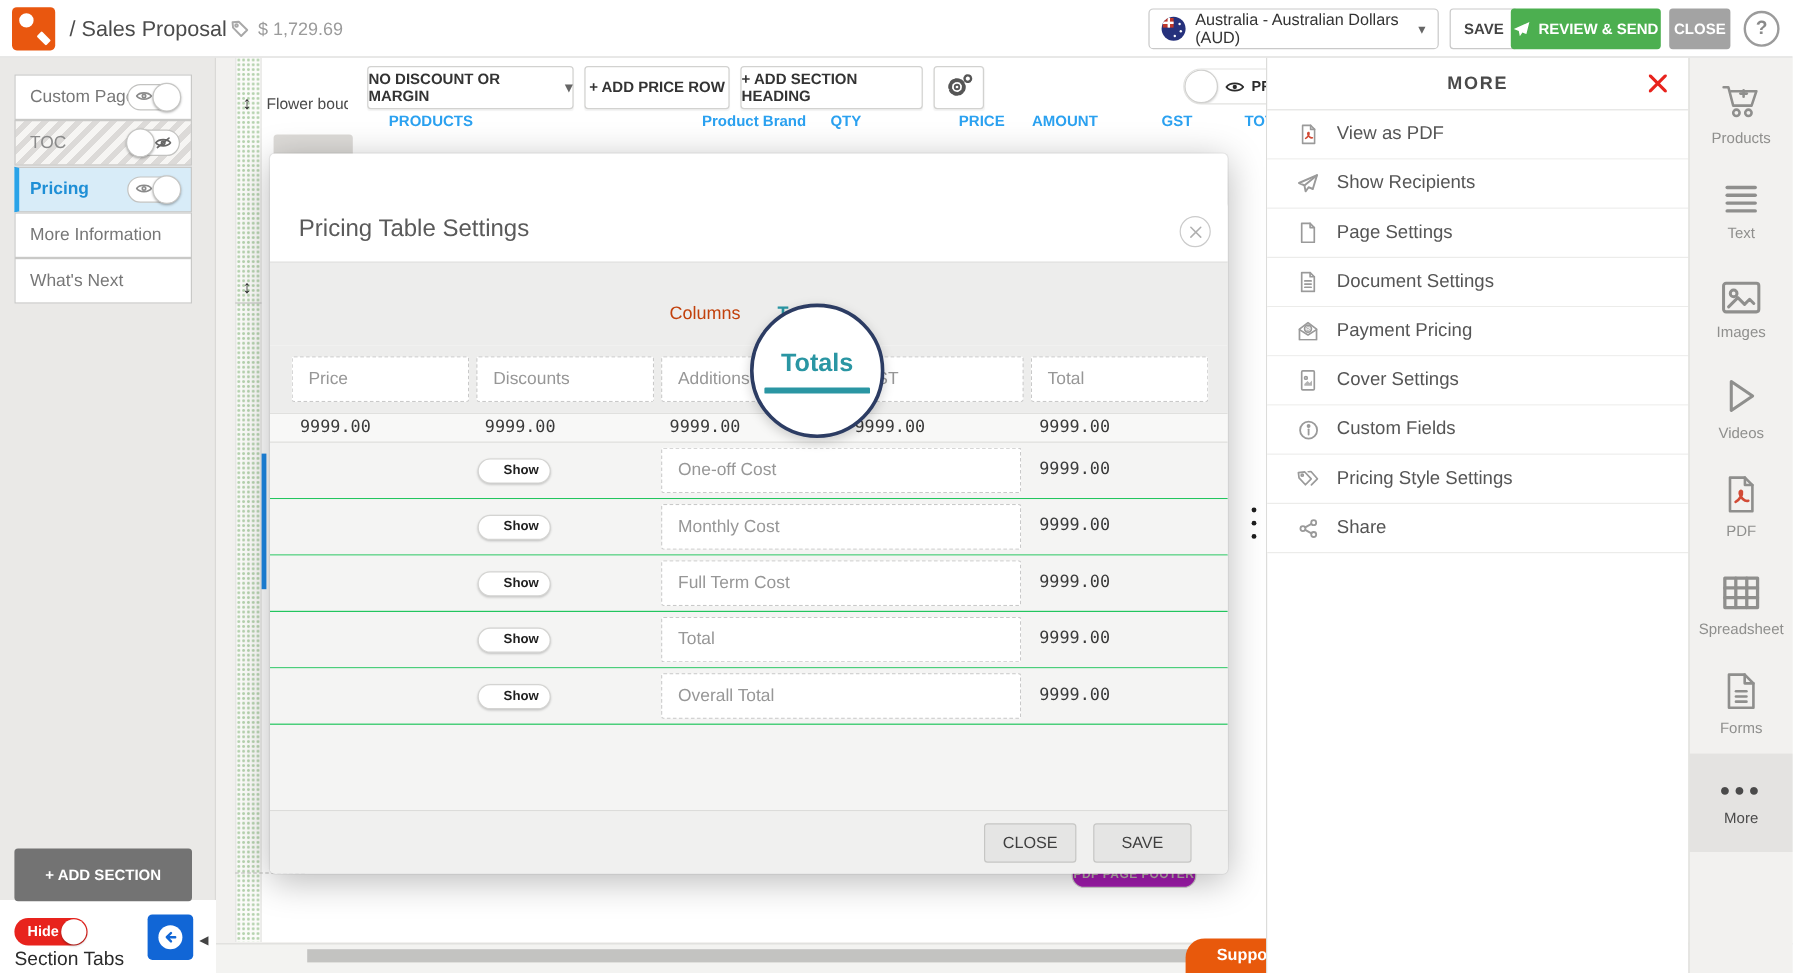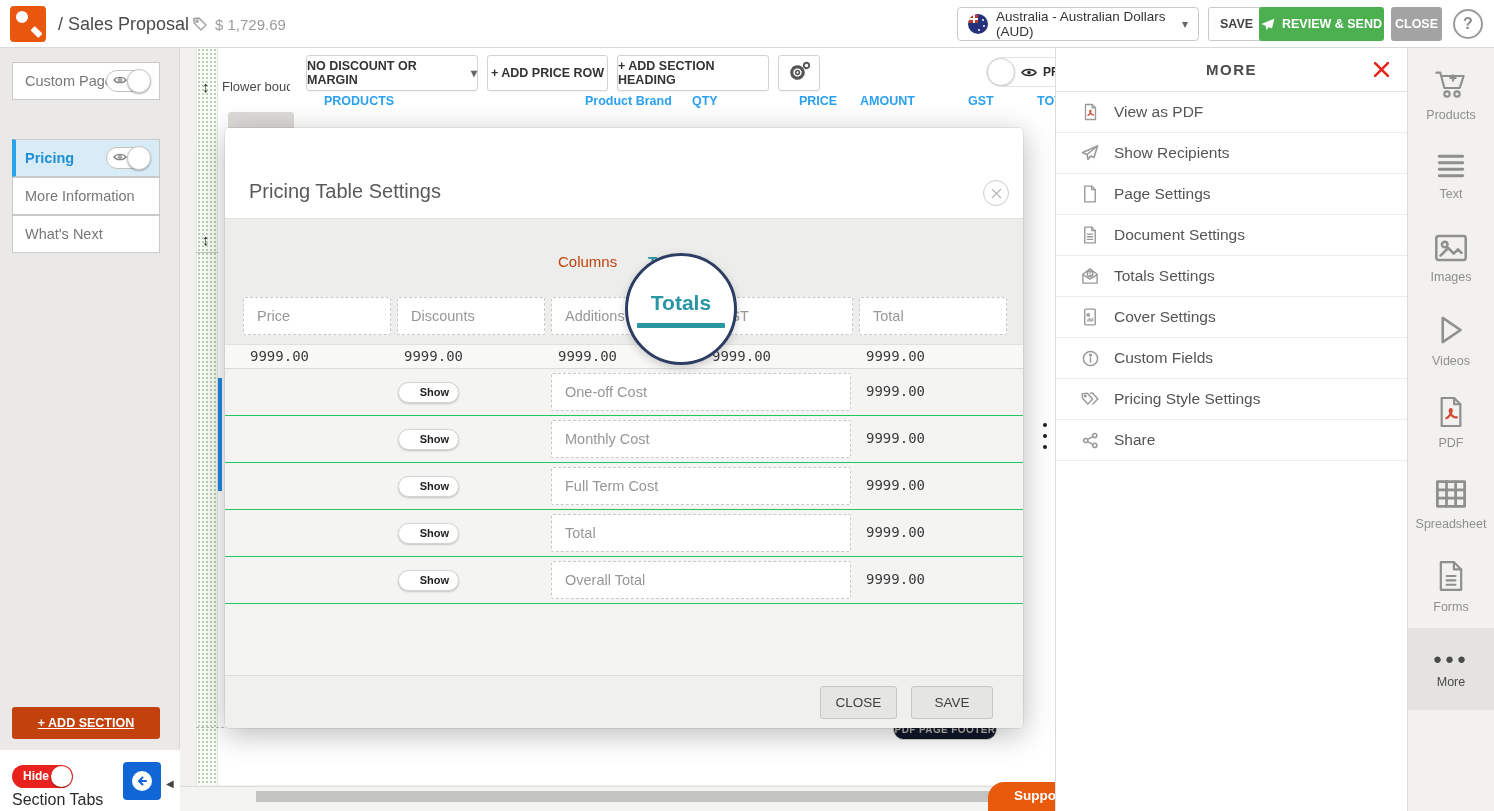--- a/index.html
+++ b/index.html
@@ -31,21 +31,21 @@
   
   .lsidebar { left:0; top:48px; width:180px; height:702px; background:#eae9e7; border-right:1px solid #dad9d7; }
   .sec-item { left:12px; width:148px; height:38px; background:#fff; border:1px solid #c9c9c7; display:flex; align-items:center; padding-left:12px; font-size:14.5px; color:#777; }
   .sec-item.striped { background:repeating-linear-gradient(135deg,#f6f5f3 0 5px,#dcdad8 5px 10px); color:#8a8a8a; }
   .sec-item.active { background:#d8ecf8; border-left:4px solid #2aa3e8; color:#1f8fd6; font-weight:bold; padding-left:9px; }
   .eye-toggle { position:absolute; right:9px; width:44px; height:22px; border:1px solid #c3c3c1; border-radius:11px; background:#fff; }
   .eye-toggle .knob { position:absolute; top:-2px; width:24px; height:24px; background:#fff; border:1px solid #c6c6c4; border-radius:50%; box-shadow:0 1px 2px rgba(0,0,0,.3); }
   .eye-toggle .knob.right { right:-2px; } .eye-toggle .knob.left { left:-2px; }
   .eye-toggle .ic { position:absolute; top:4px; color:#8a8a8a; }
   .eye-toggle .ic.left { left:6px; } .eye-toggle .ic.right { right:6px; }
-  .addsection-btn { left:12px; top:707px; width:148px; height:32px; background:#c2410c; border-radius:3px; color:#fff; font-size:12.5px; font-weight:bold; display:flex; align-items:center; justify-content:center;text-decoration:underline; }
+  .addsection-btn { left:12px; top:707px; width:148px; height:44px; background:#737373; border-radius:3px; color:#fff; font-size:12.5px; font-weight:bold; display:flex; align-items:center; justify-content:center; }
   .hide-pill { left:12px; top:765px; width:61px; height:23px; background:#e8231d; border-radius:12px; color:#fff; font-size:12px; font-weight:bold; line-height:23px; padding-left:11px; }
   .hide-pill .knob { position:absolute; right:1px; top:1px; width:21px; height:21px; background:#fff; border-radius:50%; box-shadow:0 1px 2px rgba(0,0,0,.35); }
   .sectabs-label { left:12px; top:791px; font-size:16px; color:#2b2b2b; }
   .back-btn { left:123px; top:762px; width:38px; height:38px; background:#1166d6; border-radius:4px; display:flex; align-items:center; justify-content:center; }
   .corner-tri { left:166px; top:778px; font-size:10px; color:#444; }
 
   
   .editor-bg { left:180px; top:48px; width:1314px; height:738px; background:#f2f1ef; }
   .page { left:218px; top:48px; width:1242px; height:737px; background:#fff; border-right:1px solid #e3e3e1; }
   .dotstrip { left:196px; top:48px; width:22px; height:737px; background-color:#fbfbf9;
@@ -55,21 +55,21 @@
   .tb-btn { top:55px; height:36px; background:#fff; border:1px solid #d2d2d0; border-radius:3px; display:flex; align-items:center; justify-content:center; gap:6px; font-size:12.5px; font-weight:bold; color:#333; box-shadow:0 1px 1px rgba(0,0,0,.05); }
   .preview-pill { left:986px; top:57px; height:30px; width:100px; background:#fff; border:1px solid #e2e2e0; border-radius:15px; display:flex; align-items:center; gap:6px; overflow:hidden; }
   .preview-pill .knob { width:28px; height:28px; background:#fff; border:1px solid #d0d0ce; border-radius:50%; box-shadow:0 1px 2px rgba(0,0,0,.2); flex:0 0 auto; }
   .preview-pill .lbl { font-size:12px; font-weight:bold; color:#2b2b2b; white-space:nowrap; }
   .col-head { top:94px; font-size:12.5px; font-weight:bold; color:#2ba1f0; white-space:nowrap; }
   .drag-arrow { left:202px; font-size:15px; color:#2b2b2b; }
   .row-label { left:222px; top:79px; width:68px; overflow:hidden; white-space:nowrap; font-size:13px; color:#4a4a4a; }
   .ghost-tab { left:228px; top:112px; width:66px; height:18px; background:#dddbd8; border-radius:3px 3px 0 0; }
   .blue-bar { left:218px; top:378px; width:4px; height:113px; background:#1e88e5; z-index:2; }
   .dashed-line { left:196px; top:727px; width:58px; border-top:1px dashed #b9b9b7; }
-  .pdf-footer-pill { left:893px; top:719px; width:104px; height:21px; background:#0f172a; border:1.5px solid #cfcfcd; border-radius:11px; font-size:10px; font-weight:bold; letter-spacing:.4px; color:#b9b4ac; display:flex; align-items:center; justify-content:center; z-index:5; }
+  .pdf-footer-pill { left:893px; top:719px; width:104px; height:21px; background:#a21caf; border:1.5px solid #cfcfcd; border-radius:11px; font-size:10px; font-weight:bold; letter-spacing:.4px; color:#b9b4ac; display:flex; align-items:center; justify-content:center; z-index:5; }
   .hscroll-track { left:180px; top:786px; width:1314px; height:25px; background:#f3f3f1; border-top:1px solid #dcdcda; }
   .hscroll-thumb { left:256px; top:791px; width:752px; height:11px; background:#c3c3c1; z-index:6; }
   .support-tab { left:988px; top:782px; width:130px; height:29px; background:#e8590c; border-radius:16px 0 0 0; color:#fff; font-size:13.5px; font-weight:bold; padding:6px 0 0 26px; z-index:10; }
 
   
   .modal { left:225px; top:128px; width:798px; height:600px; background:#fff; border-radius:4px; box-shadow:0 6px 30px rgba(0,0,0,.28), 0 0 0 1px rgba(0,0,0,.06); z-index:20; display:flex; flex-direction:column; }
   .m-header { height:50px; background:#fff; position:relative; border-radius:4px 4px 0 0;margin-top:40px; }
   .m-title { position:absolute; left:24px; top:12px; font-size:20px; color:#5a5a5a; }
   .m-close { position:absolute; right:14px; top:12px; width:26px; height:26px; border:1.5px solid #cbcbcb; border-radius:50%; color:#b0b0b0; display:flex; align-items:center; justify-content:center; }
   .m-tabbar { height:70px; background:#ededec; border-top:1px solid #e2e2e0; position:relative; }
@@ -297,21 +297,21 @@
     </div>
     <div class="mp-item">
       <span class="ic">
         <svg width="18" height="16" viewBox="0 0 20 18">
             <path d="M2 7 L10 1 L18 7 V17 H2 Z"></path>
             <path d="M2 7.5 L10 12.5 L18 7.5"></path>
             <circle cx="10" cy="6.6" r="3.2" fill="#fff"></circle>
             <text x="10" y="8.8" font-size="6.5" text-anchor="middle" fill="currentColor" stroke="none">$</text>
           </svg>
       </span>
-      <span>Totals Settings</span>
+      <span>Payment Pricing</span>
     </div>
     <div class="mp-item">
       <span class="ic">
         <svg width="14" height="18" viewBox="0 0 16 20">
             <rect x="2" y="1" width="12" height="18" rx="1"></rect>
             <circle cx="6" cy="7.6" r="1.3"></circle>
             <path d="M4.5 13.5 L7.5 10.5 L9.5 12.5 L11.8 10 V15 H4.5 Z" fill="currentColor" stroke="none" opacity=".75"></path>
           </svg>
       </span>
       <span>Cover Settings</span>
@@ -441,20 +441,33 @@
   <div class="abs sec-item" style="top:62px">
     <span>Custom Page</span>
     <span class="eye-toggle">
       <span class="ic left">
           <svg width="14" height="10" viewBox="0 0 16 10">
             <path d="M1 5 C4 1 12 1 15 5 C12 9 4 9 1 5 Z"></path>
             <circle cx="8" cy="5" r="1.6"></circle>
           </svg>
         </span>
       <span class="knob right"></span>
+    </span>
+  </div>
+  <div class="abs sec-item striped" style="top:100px">
+    <span>TOC</span>
+    <span class="eye-toggle">
+      <span class="knob left"></span>
+      <span class="ic right" style="color:#666">
+          <svg width="14" height="12" viewBox="0 0 16 12">
+            <path d="M1 6 C4 2 12 2 15 6 C12 10 4 10 1 6 Z"></path>
+            <circle cx="8" cy="6" r="1.6"></circle>
+            <line x1="2.5" y1="10.5" x2="13.5" y2="1.5"></line>
+          </svg>
+        </span>
     </span>
   </div>
   <div class="abs sec-item active" style="top:139px">
     <span>Pricing</span>
     <span class="eye-toggle">
       <span class="ic left">
           <svg width="14" height="10" viewBox="0 0 16 10">
             <path d="M1 5 C4 1 12 1 15 5 C12 9 4 9 1 5 Z"></path>
             <circle cx="8" cy="5" r="1.6"></circle>
           </svg>

